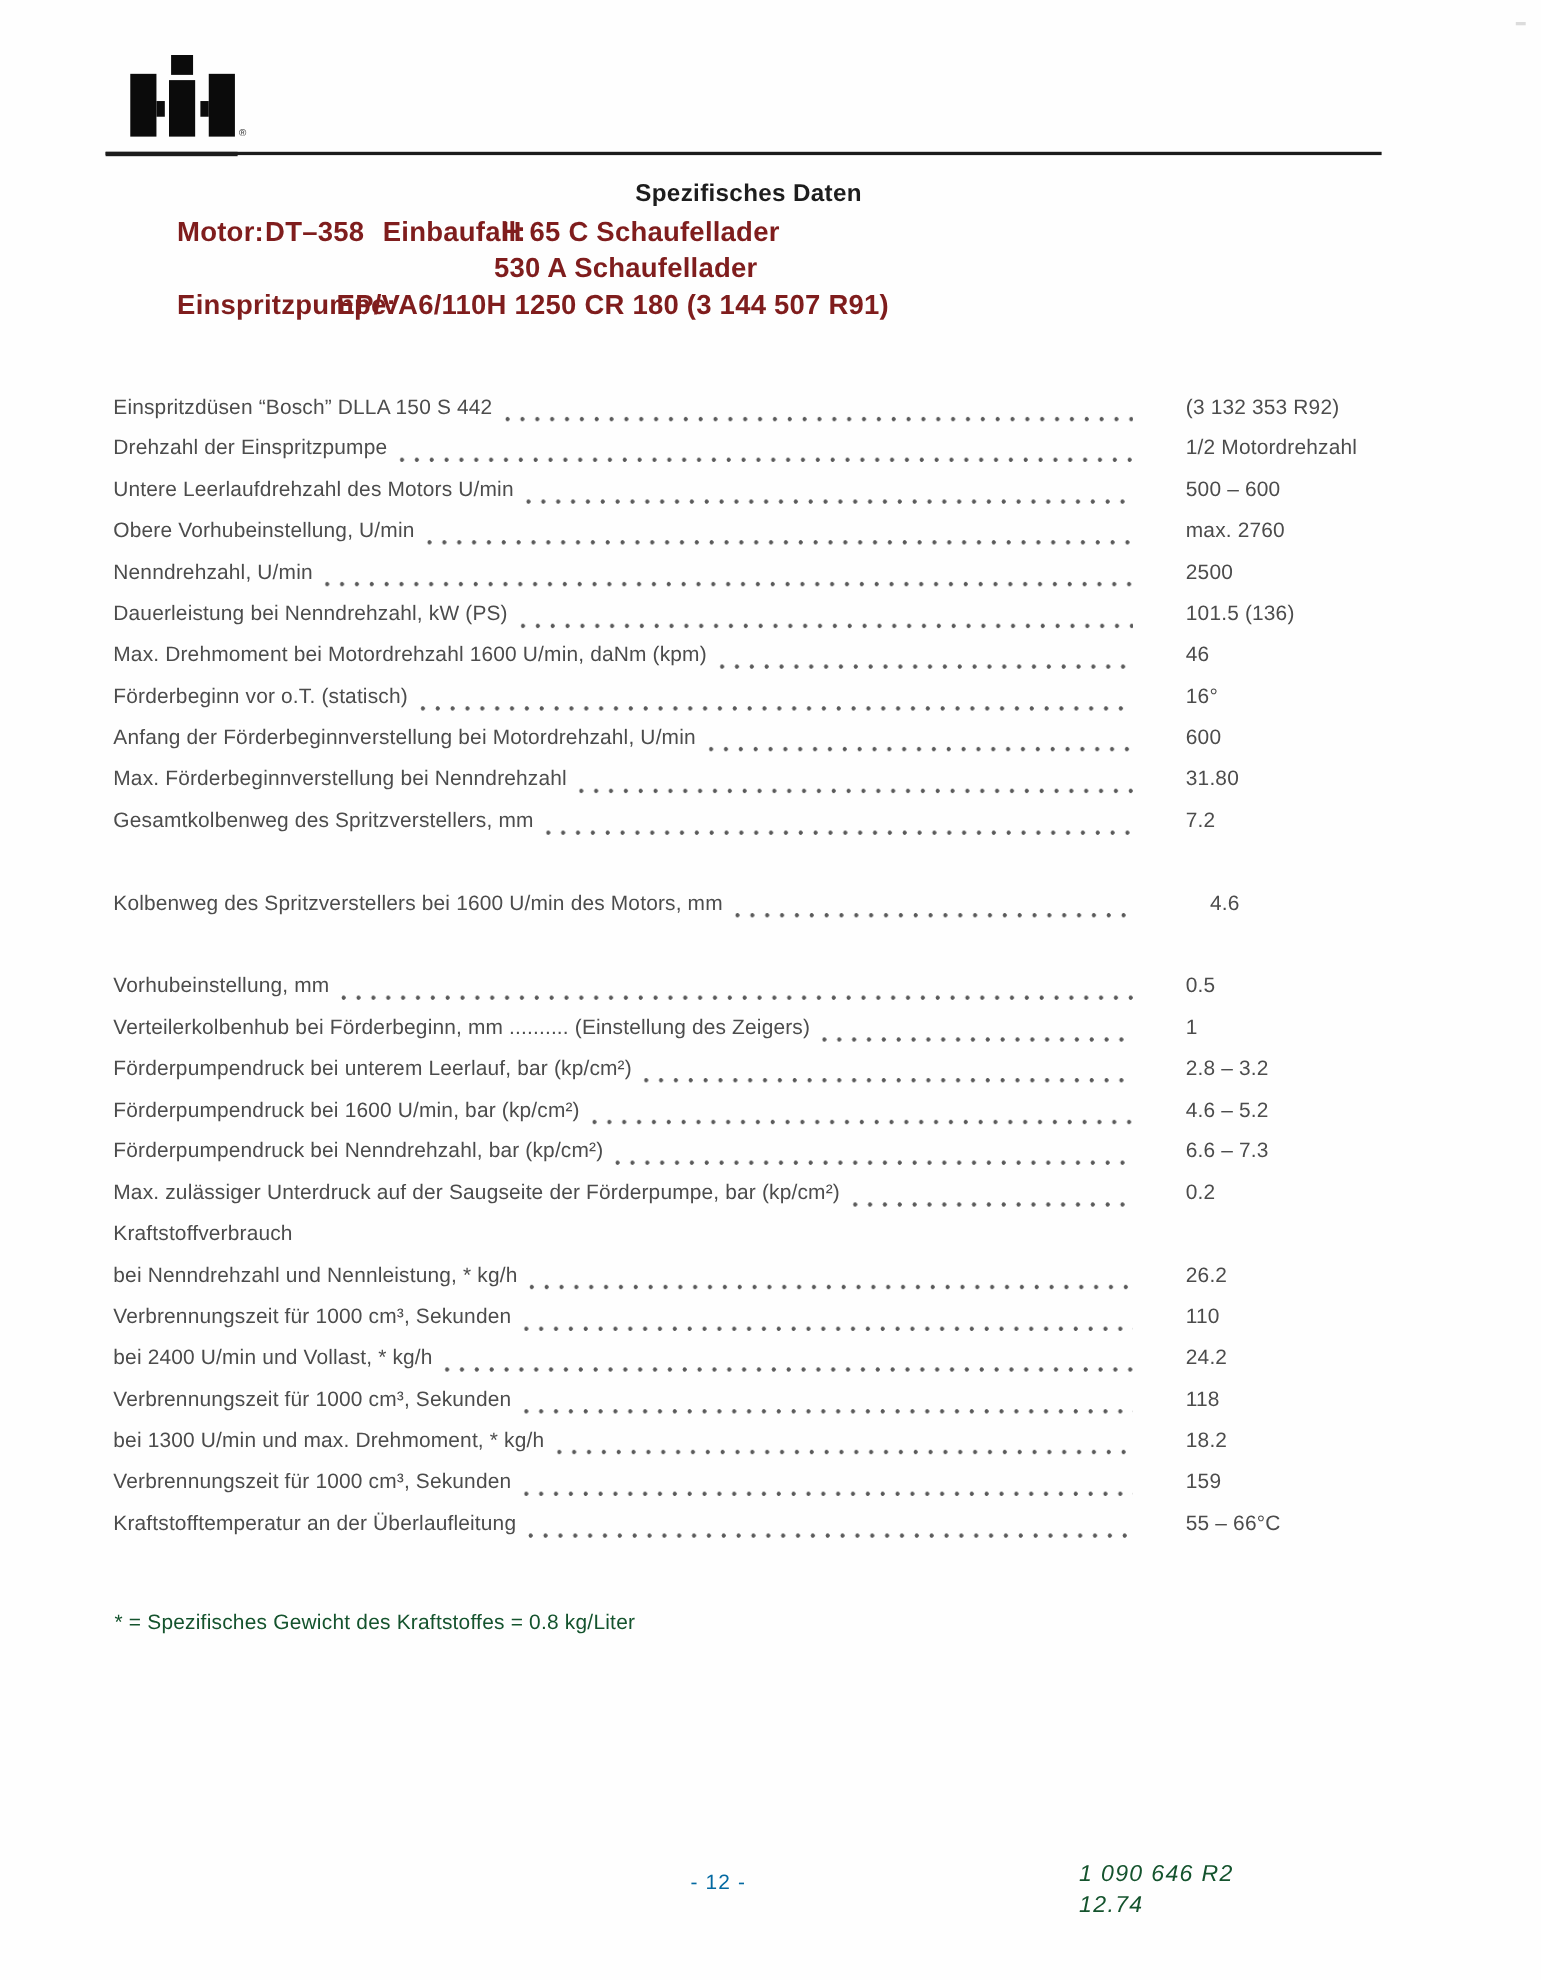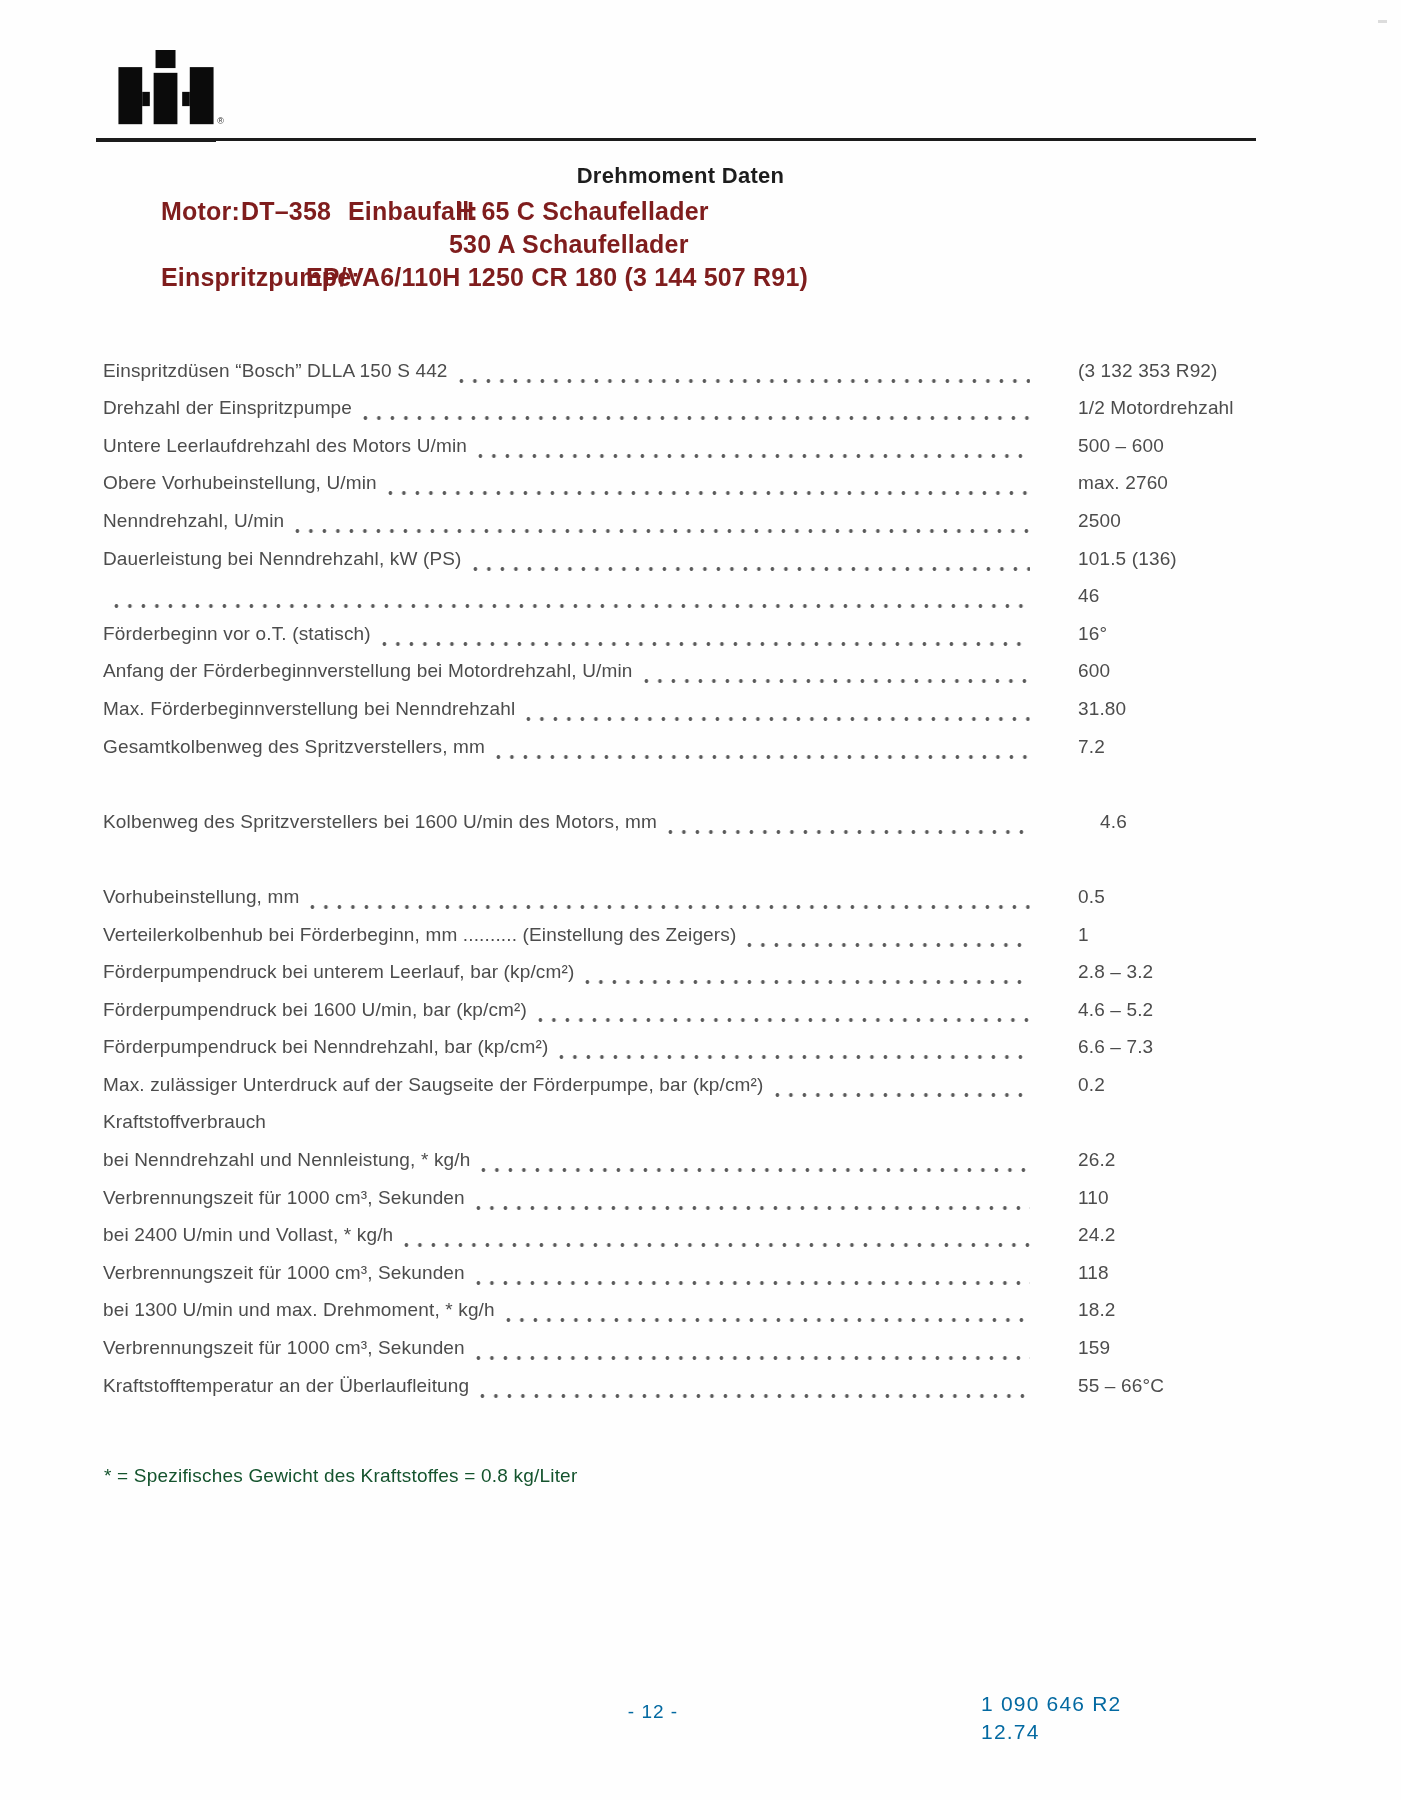--- a/index.html
+++ b/index.html
@@ -54,21 +54,21 @@
   
   .notice {
     position:absolute; left:363px; top:1548px; width:624px; height:44px;
     border:2px solid #2e2e2e; box-sizing:border-box; display:flex; align-items:center; justify-content:center;
     font-size:19px; color:#333; letter-spacing:0.2px; white-space:nowrap;
   }
   .notice .pm { text-decoration:underline; text-underline-offset:3px; padding:0 3px; }
 
   
   .page-number { position:absolute; left:598px; top:1701px; width:110px; text-align:center; font-size:19px; color:#0369a1; letter-spacing:1px; }
-  .doc-block { position:absolute; left:981px; top:1690px; font-size:21px; color:#0369a1; letter-spacing:1.2px; line-height:28px; }
+  .doc-block { position:absolute; left:981px; top:1690px; font-size:21px; color:#14532d; letter-spacing:1.2px; line-height:28px;font-style:italic; }
 </style>
 </head>
 <body>
 
 <div class="page">
 
   <div class="logo">
     <svg width="96" height="78" viewBox="0 0 100 82" xmlns="http://www.w3.org/2000/svg">
       <rect x="0" y="18" width="25" height="60" fill="#0b0b0b"></rect>
       <rect x="25" y="44" width="8" height="15" fill="#0b0b0b"></rect>
@@ -77,21 +77,21 @@
       <rect x="67" y="44" width="8" height="15" fill="#0b0b0b"></rect>
       <rect x="75" y="18" width="25" height="60" fill="#0b0b0b"></rect>
     </svg>
     <span class="reg">®</span>
   </div>
 
   <div class="artifact-dash"></div>
 
   <div class="top-rule"></div>
 
-  <h1 class="title">Drehmoment Daten</h1>
+  <h1 class="title">Spezifisches Daten</h1>
 
   <div class="header-line motor-line">
     <span class="w1">Motor:</span>
     <span class="w2">DT–358</span>
     <span class="w3">Einbaufall:</span>
     <span>H 65 C Schaufellader</span>
   </div>
   <div class="header-line einbaufall-line2">530 A  Schaufellader</div>
 
   <div class="header-line pump-line">
@@ -124,20 +124,21 @@
         <span class="spec-label">Nenndrehzahl, U/min</span>
         <span class="leader"></span>
         <span class="spec-value">2500</span>
       </div>
       <div class="spec-row">
         <span class="spec-label">Dauerleistung bei Nenndrehzahl, kW (PS)</span>
         <span class="leader"></span>
         <span class="spec-value">101.5 (136)</span>
       </div>
       <div class="spec-row">
+        <span class="spec-label">Max. Drehmoment bei Motordrehzahl 1600 U/min, daNm (kpm)</span>
         <span class="leader"></span>
         <span class="spec-value">46</span>
       </div>
       <div class="spec-row">
         <span class="spec-label">Förderbeginn vor o.T. (statisch)</span>
         <span class="leader"></span>
         <span class="spec-value">16°</span>
       </div>
       <div class="spec-row">
         <span class="spec-label">Anfang der Förderbeginnverstellung bei Motordrehzahl, U/min</span>

